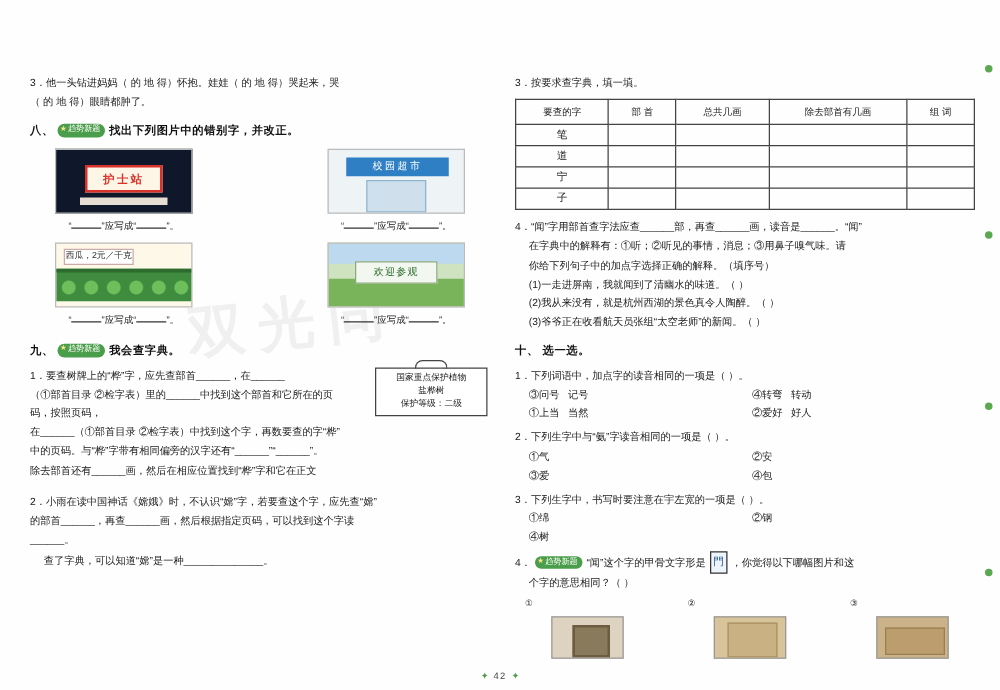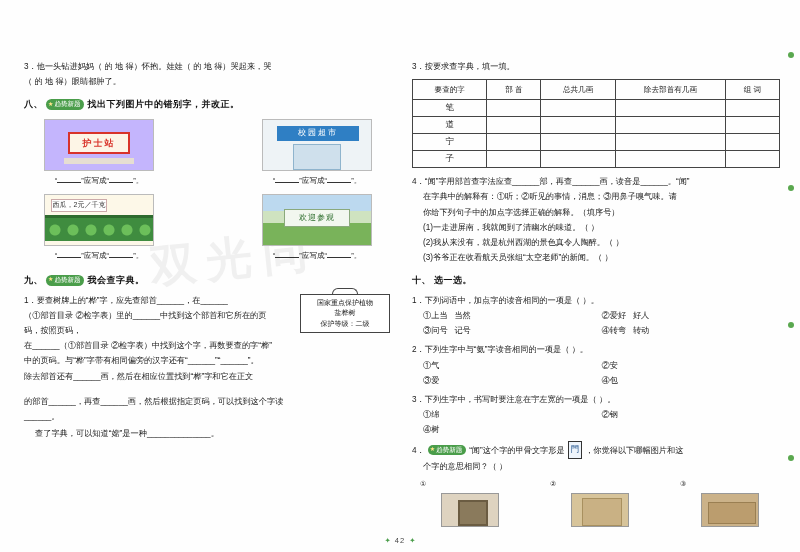--- a/index.html
+++ b/index.html
@@ -80,21 +80,21 @@
   }
   .pic-cap {
     text-align: center;
     font-size: 7.6px;
     margin-top: 3px;
     white-space: nowrap;
   }
   .pic-cap .bl { border-bottom: 1px solid #333; display:inline-block; min-width: 24px; height: 9px; }
 
   
-  .p1 { background: #c4b5fd; }
+  .p1 { background: #0f172a; }
   .p1 .sign {
     position: absolute; left: 50%; top: 12px; transform: translateX(-50%);
     width: 62px; height: 22px;
     background: #fdf5e6; border: 2px solid #d8332a;
     display: flex; align-items: center; justify-content: center;
     font-size: 9px; color: #d8332a; font-weight: bold; letter-spacing: 2px;
   }
   .p1 .base { position:absolute; left: 50%; bottom: 6px; transform: translateX(-50%); width: 70px; height: 6px; background: #e6ded2;}
   
   .p2 { background: #eef3f6; }
@@ -296,20 +296,21 @@
         <div class="hook"></div>
         <div>国家重点保护植物</div>
         <div>盐桦树</div>
         <div>保护等级：二级</div>
       </div>
       <div>中的页码。与“桦”字带有相同偏旁的汉字还有“______”“______”。</div>
       <div>除去部首还有______画，然后在相应位置找到“桦”字和它在正文</div>
     </div>
 
     <div class="q" style="margin-top:10px;">
+      <div>2．小雨在读中国神话《嫦娥》时，不认识“嫦”字，若要查这个字，应先查“嫦”</div>
       <div>的部首______，再查______画，然后根据指定页码，可以找到这个字读</div>
       <div>______。</div>
       <div class="indent2" style="margin-top:2px;">查了字典，可以知道“嫦”是一种______________。</div>
     </div>
 
   </div>
 
   <div class="col col-right">
 
     <div>3．按要求查字典，填一填。</div>
@@ -367,32 +368,32 @@
 
     <div class="sec">
       <span class="cn">十、</span>
       <span class="cn">选一选。</span>
     </div>
 
     <div class="q">
       <div>1．下列词语中，加点字的读音相同的一项是（    ）。</div>
       <div class="opt-row indent2">
         <div class="o">
+          <span>③问号</span>&nbsp;&nbsp;&nbsp;<span>记号</span>
+        </div>
+        <div class="o">
+          <span>④转弯</span>&nbsp;&nbsp;&nbsp;<span>转动</span>
+        </div>
+      </div>
+      <div class="opt-row indent2">
+        <div class="o">
           <span>①上当</span>&nbsp;&nbsp;&nbsp;<span>当然</span>
         </div>
         <div class="o">
           <span>②爱好</span>&nbsp;&nbsp;&nbsp;<span>好人</span>
-        </div>
-      </div>
-      <div class="opt-row indent2">
-        <div class="o">
-          <span>③问号</span>&nbsp;&nbsp;&nbsp;<span>记号</span>
-        </div>
-        <div class="o">
-          <span>④转弯</span>&nbsp;&nbsp;&nbsp;<span>转动</span>
         </div>
       </div>
     </div>
 
     <div class="q">
       <div>2．下列生字中与“氨”字读音相同的一项是（    ）。</div>
       <div class="opt-row indent2">
         <div class="o">①气</div>
         <div class="o">②安</div>
       </div>

